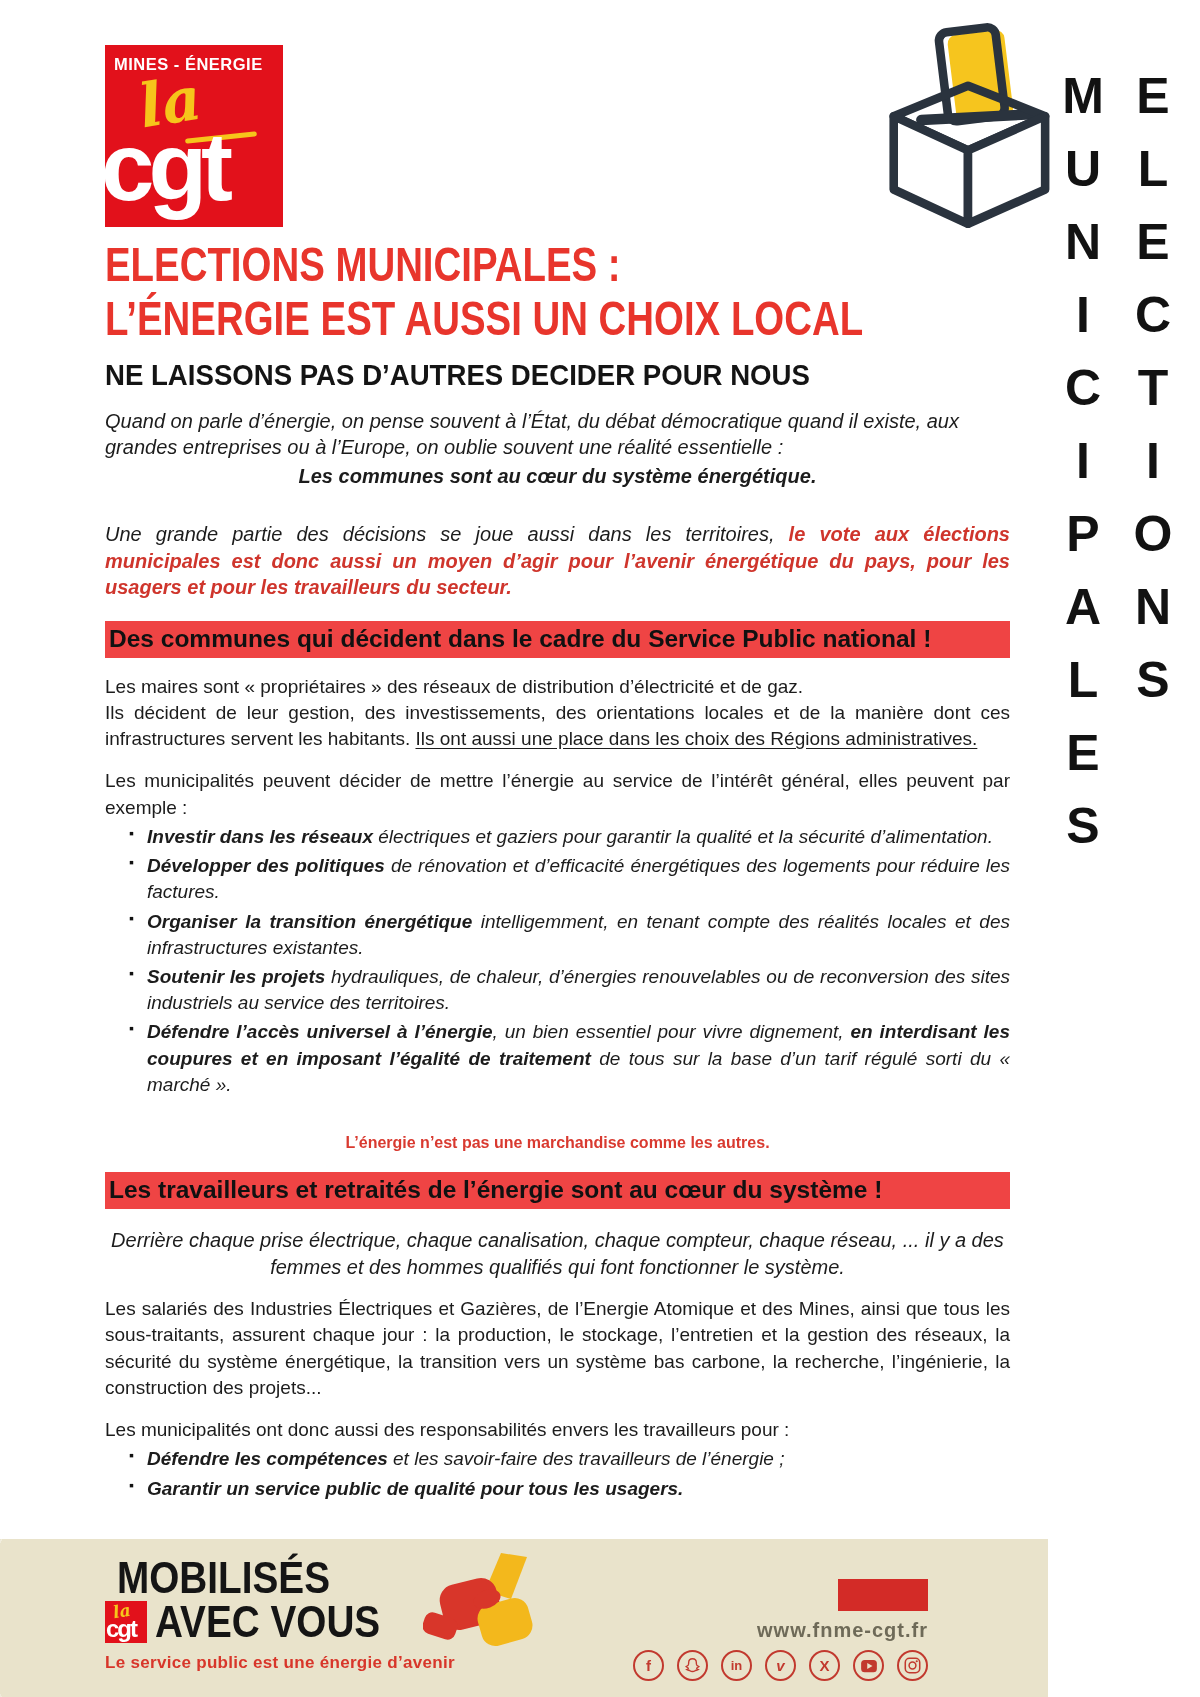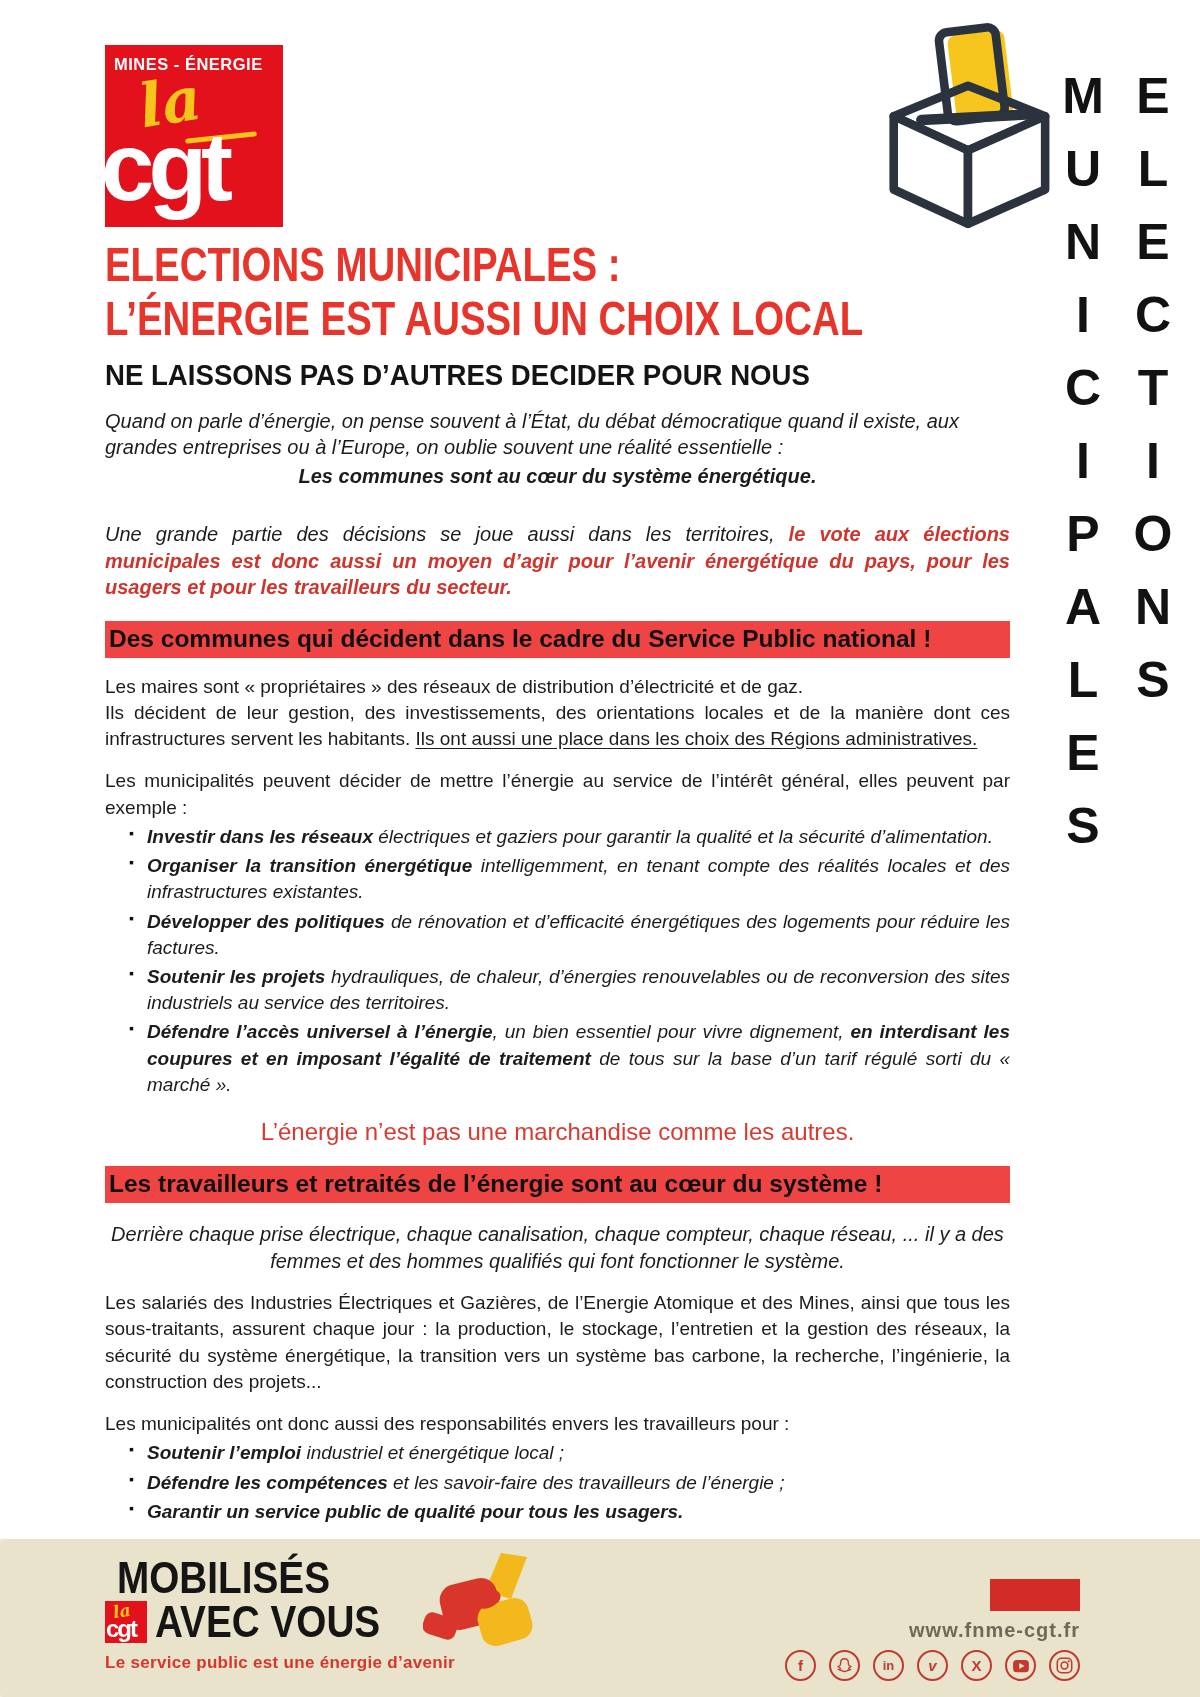--- a/index.html
+++ b/index.html
@@ -74,28 +74,28 @@
   ul.blist { list-style:none; margin-top:2px; }
   ul.blist li {
     position:relative; padding-left:42px; font-size:19px; line-height:1.38;
     text-align:justify; margin-top:3px;font-style:italic;
   }
   ul.blist li::before {
     content:"▪"; position:absolute; left:24px; top:0; font-size:14px; color:#111;
   }
   ul.blist .b { font-weight:bold; }
 
-  .slogan1 { margin-top:20px; text-align:center; color:#d93a30; font-weight:normal; font-size:24px; }
+  .slogan1 { margin-top:36px; text-align:center; color:#d93a30; font-weight:bold; font-size:16px; }
   .slogan2 { margin-top:22px; text-align:center; color:#d93a30; font-weight:bold; font-size:24.5px; }
 
   .quote { margin-top:18px; font-style:italic; font-size:20px; line-height:1.33; text-align:center; }
 
   
   .footer {
-    position:absolute; left:0; bottom:0; width:1200px; height:158px;
+    position:absolute; left:0; bottom:0; width:1048px; height:158px;
     background:#e9e3cb;
     background-image:
       linear-gradient(115deg, rgba(255,255,255,.35) 0 2px, transparent 2px 160px),
       linear-gradient(60deg, rgba(255,255,255,.3) 0 2px, transparent 2px 220px),
       linear-gradient(150deg, rgba(210,200,160,.4) 0 1px, transparent 1px 90px);
     text-decoration: underline;
   }
   .mob-block { position:absolute; left:105px; top:18px; }
   .mob-line1 {
     font-weight:bold; font-size:44px; line-height:.95; color:#151515;
@@ -180,38 +180,37 @@
 
     <div class="body-p">
       <span>Les maires sont « propriétaires » des réseaux de distribution d’électricité et de gaz.</span><br>
       <span>Ils décident de leur gestion, des investissements, des orientations locales et de la manière dont ces infrastructures servent les habitants. </span><span class="ul">Ils ont aussi une place dans les choix des Régions administratives.</span>
     </div>
 
     <div class="body-p">Les municipalités peuvent décider de mettre l’énergie au service de l’intérêt général, elles peuvent par exemple :</div>
 
     <ul class="blist">
       <li><span class="b">Investir dans les réseaux</span><span> électriques et gaziers pour garantir la qualité et la sécurité d’alimentation.</span></li>
+      <li><span class="b">Développer des politiques</span><span> de rénovation et d’efficacité énergétiques des logements pour réduire les factures.</span></li>
       <li><span class="b">Organiser la transition énergétique</span><span> intelligemment, en tenant compte des réalités locales et des infrastructures existantes.</span></li>
-      <li><span class="b">Développer des politiques</span><span> de rénovation et d’efficacité énergétiques des logements pour réduire les factures.</span></li>
       <li><span class="b">Soutenir les projets</span><span> hydrauliques, de chaleur, d’énergies renouvelables ou de reconversion des sites industriels au service des territoires.</span></li>
       <li><span class="b">Défendre l’accès universel à l’énergie</span><span>, un bien essentiel pour vivre dignement, </span><span class="b">en interdisant les coupures et en imposant l’égalité de traitement</span><span> de tous sur la base d’un tarif régulé sorti du « marché ».</span></li>
     </ul>
 
     <div class="slogan1">L’énergie n’est pas une marchandise comme les autres.</div>
 
     <div class="yellow-bar">Les travailleurs et retraités de l’énergie sont au cœur du système !</div>
 
     <div class="quote">Derrière chaque prise électrique, chaque canalisation, chaque compteur, chaque réseau, ... il y a des femmes et des hommes qualifiés qui font fonctionner le système.</div>
 
     <div class="body-p">Les salariés des Industries Électriques et Gazières, de l’Energie Atomique et des Mines, ainsi que tous les sous-traitants, assurent chaque jour : la production, le stockage, l’entretien et la gestion des réseaux, la sécurité du système énergétique, la transition vers un système bas carbone, la recherche, l’ingénierie, la construction des projets...</div>
 
     <div class="body-p">Les municipalités ont donc aussi des responsabilités envers les travailleurs pour :</div>
 
     <ul class="blist">
-      <li><span class="b">Soutenir l’emploi</span><span> industriel et énergétique local ;</span></li>
       <li><span class="b">Défendre les compétences</span><span> et les savoir-faire des travailleurs de l’énergie ;</span></li>
       <li><span class="b">Garantir un service public de qualité pour tous les usagers.</span><span></span></li>
     </ul>
 
   </div>
 
   <div class="footer">
     <div class="mob-block">
       <div class="mob-line1">MOBILISÉS</div>
       <div class="mob-line2">

